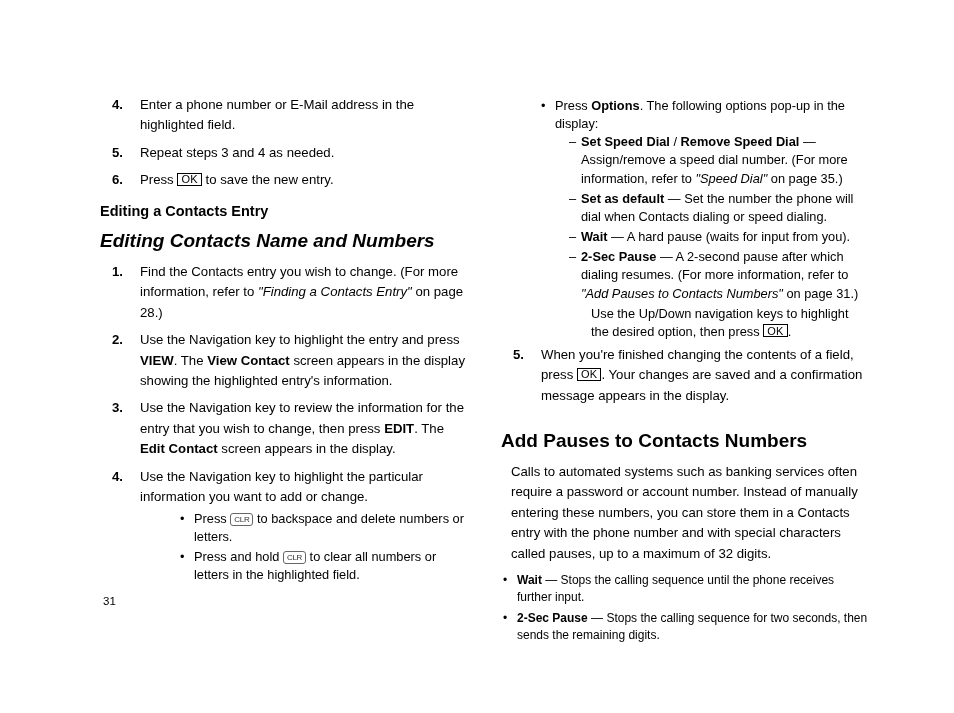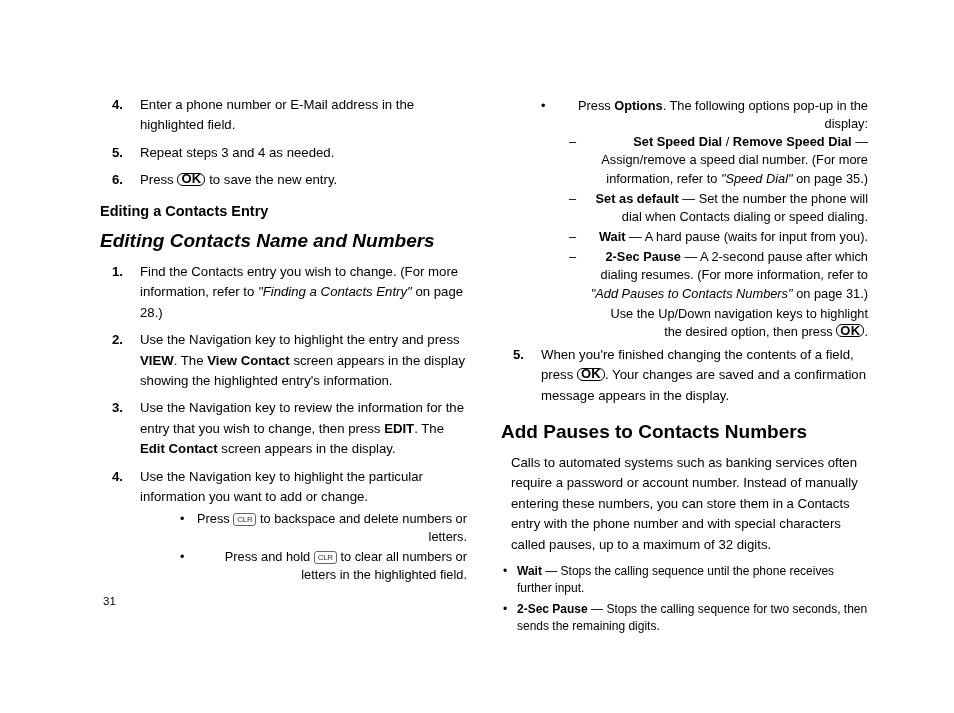--- a/index.html
+++ b/index.html
@@ -57,21 +57,20 @@
     margin: 2px 0 6px 0;
   }
   .bullets {
     list-style: none;
     padding: 0;
     margin: 2px 0 0 0;
     font-family: "Arial Narrow", Arial, sans-serif;
     font-size: 12.8px;
     line-height: 1.42;
     font-stretch: condensed;
-    text-align: right;
   }
   .bullets > li {
     position: relative;
     padding-left: 22px;
     margin-bottom: 2px;
   }
   .bullets > li::before {
     content: "•";
     position: absolute;
     left: 10px;
@@ -102,23 +101,23 @@
   }
   .pagenum {
     position: absolute;
     left: 103px;
     bottom: 106px;
     font-size: 11.5px;
   }
   .ok-badge {
     display: inline-block;
     border: 1.3px solid #000;
-    border-radius: 6px;
-    font-size: 13px;
-    font-weight: bold;
+    border-radius: 0;
+    font-size: 11px;
+    font-weight: normal;
     padding: 0.5px 3px 0.5px 3px;
     vertical-align: 1px;
     line-height: 10px;
     letter-spacing: 0.3px;
   }
   .clr-badge {
     display: inline-block;
     border: 1.1px solid #666;
     border-radius: 3px;
     font-size: 8px;
@@ -225,21 +224,21 @@
         </li>
       </ul>
 
       <ol class="numlist" style="margin-top:4px;">
         <li>
           <span class="num">5.</span>
           <span>When you're finished changing the contents of a field, press </span><span class="ok-badge">OK</span><span>. Your changes are saved and a confirmation message appears in the display.</span>
         </li>
       </ol>
 
-      <div class="h3" style="font-style:normal; margin-top:11px;">Add Pauses to Contacts Numbers</div>
+      <div class="h3" style="font-style:normal; margin-top:20px;">Add Pauses to Contacts Numbers</div>
 
       <div class="para" style="padding-left:10px;">Calls to automated systems such as banking services often require a password or account number. Instead of manually entering these numbers, you can store them in a Contacts entry with the phone number and with special characters called pauses, up to a maximum of 32 digits.</div>
 
       <ul class="topbullets">
         <li>
           <span class="b">Wait</span><span> — Stops the calling sequence until the phone receives further input.</span>
         </li>
         <li>
           <span class="b">2-Sec Pause</span><span> — Stops the calling sequence for two seconds, then sends the remaining digits.</span>
         </li>

